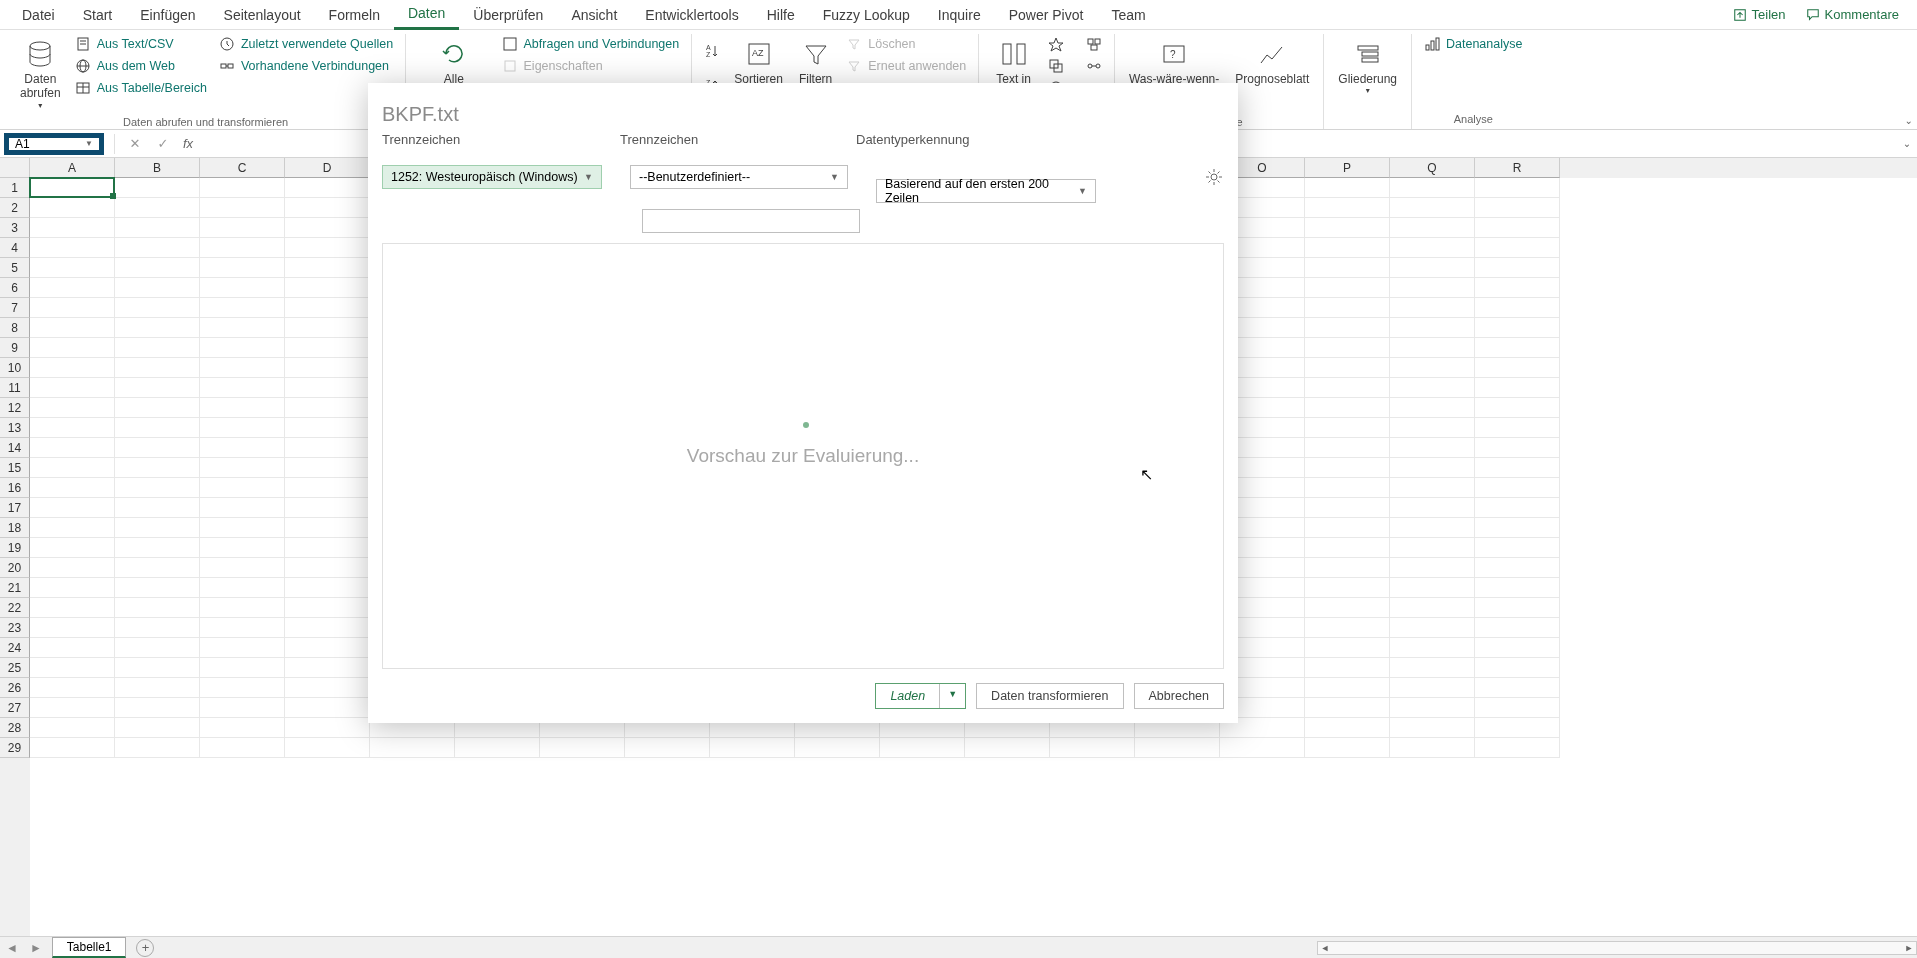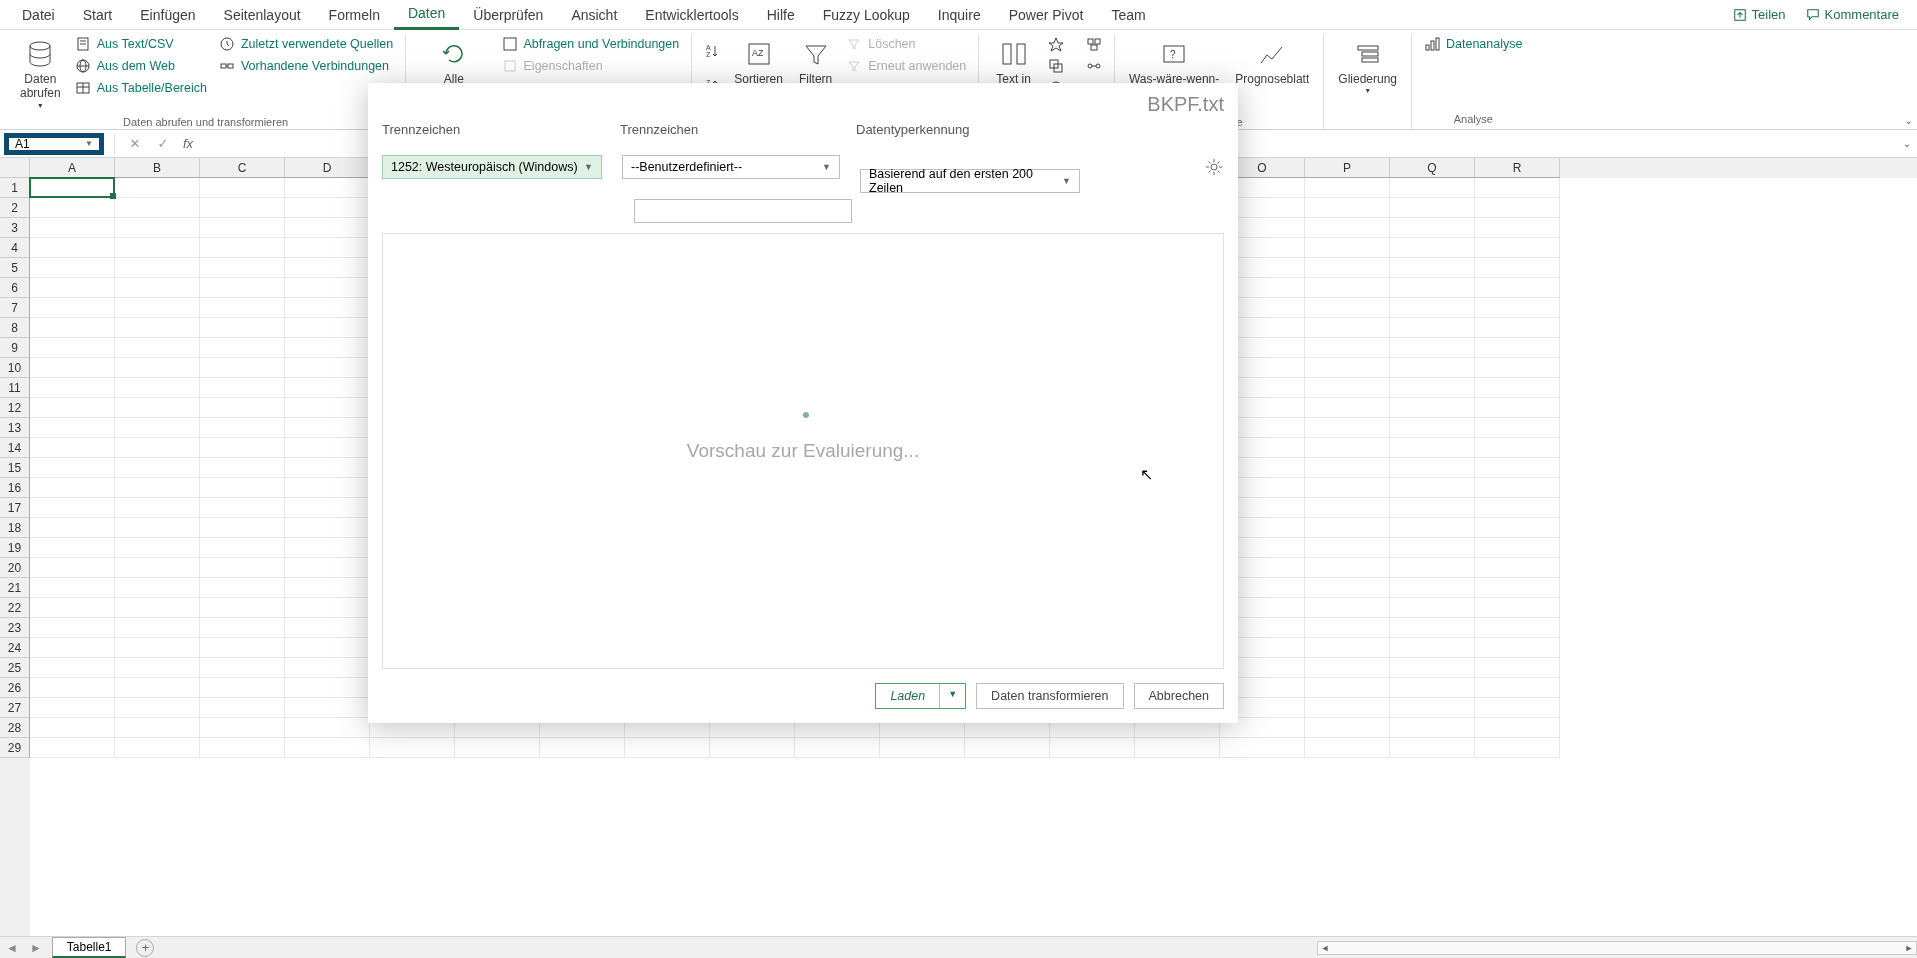--- a/index.html
+++ b/index.html
@@ -58,24 +58,24 @@
 .sheettabs .nav { padding:0 6px; color:#888; cursor:pointer; }
 .stab { background:#fff; border:1px solid #aaa; border-bottom:none; padding:2px 14px; margin-left:4px; border-bottom:2px solid #217346; }
 .addsh { width:18px; height:18px; border:1px solid #aaa; border-radius:50%; display:flex; align-items:center; justify-content:center; margin-left:10px; cursor:pointer; color:#666; font-size:13px; }
 .sheettabs .sp { flex:1; }
 .hscroll { width:600px; height:14px; background:#f8f8f8; border:1px solid #ccc; display:flex; align-items:center; }
 .hscroll .ar { width:14px; text-align:center; font-size:9px; color:#666; cursor:pointer; }
 .hscroll .track { flex:1; height:100%; position:relative; }
 
 
 .dialog { position:absolute; top:83px; left:368px; width:870px; height:640px; background:#fff; box-shadow:0 4px 30px rgba(0,0,0,.25); display:flex; flex-direction:column; padding:10px 14px; }
-.dlg-title { font-size:20px; color:#8a8a8a; font-weight:300; margin:0 0 6px;text-align:right; }
+.dlg-title { font-size:20px; color:#8a8a8a; font-weight:300; margin:10px 0 6px; }
 .dlg-row1 { display:flex; gap:18px; margin-bottom:4px; font-size:13px; color:#555; }
 .dlg-row1 .lbl { }
-.dlg-row2 { display:flex; gap:20px; align-items:center; margin-bottom:6px; }
+.dlg-row2 { display:flex; gap:28px; align-items:center; margin-bottom:6px; }
 .combo { border:1px solid #bfbfbf; height:24px; display:flex; align-items:center; padding:0 8px; font-size:12.5px; background:#fff; cursor:pointer; }
 .combo.sel { background:#dff0e5; border-color:#9fcfae; }
 .combo .ar { margin-left:auto; font-size:9px; color:#666; }
 .combo1 { width:220px; }
 .combo2 { width:218px; }
 .combo3 { width:220px;margin-top:28px; }
 .dlg-gear { margin-left:auto; width:20px; height:20px; cursor:pointer; }
 .dlg-input { width:218px; height:24px; border:1px solid #bfbfbf; padding:0 6px; font-size:12px; }
 .dlg-preview { flex:1; border:1px solid #e0e0e0; margin-top:4px; display:flex; align-items:center; justify-content:center; font-size:19px; color:#a8a8a8; font-weight:300; position:relative; }
 .spinner { position:absolute; top:178px; left:50%; width:6px; height:6px; background:#7fb792; border-radius:50%; }

